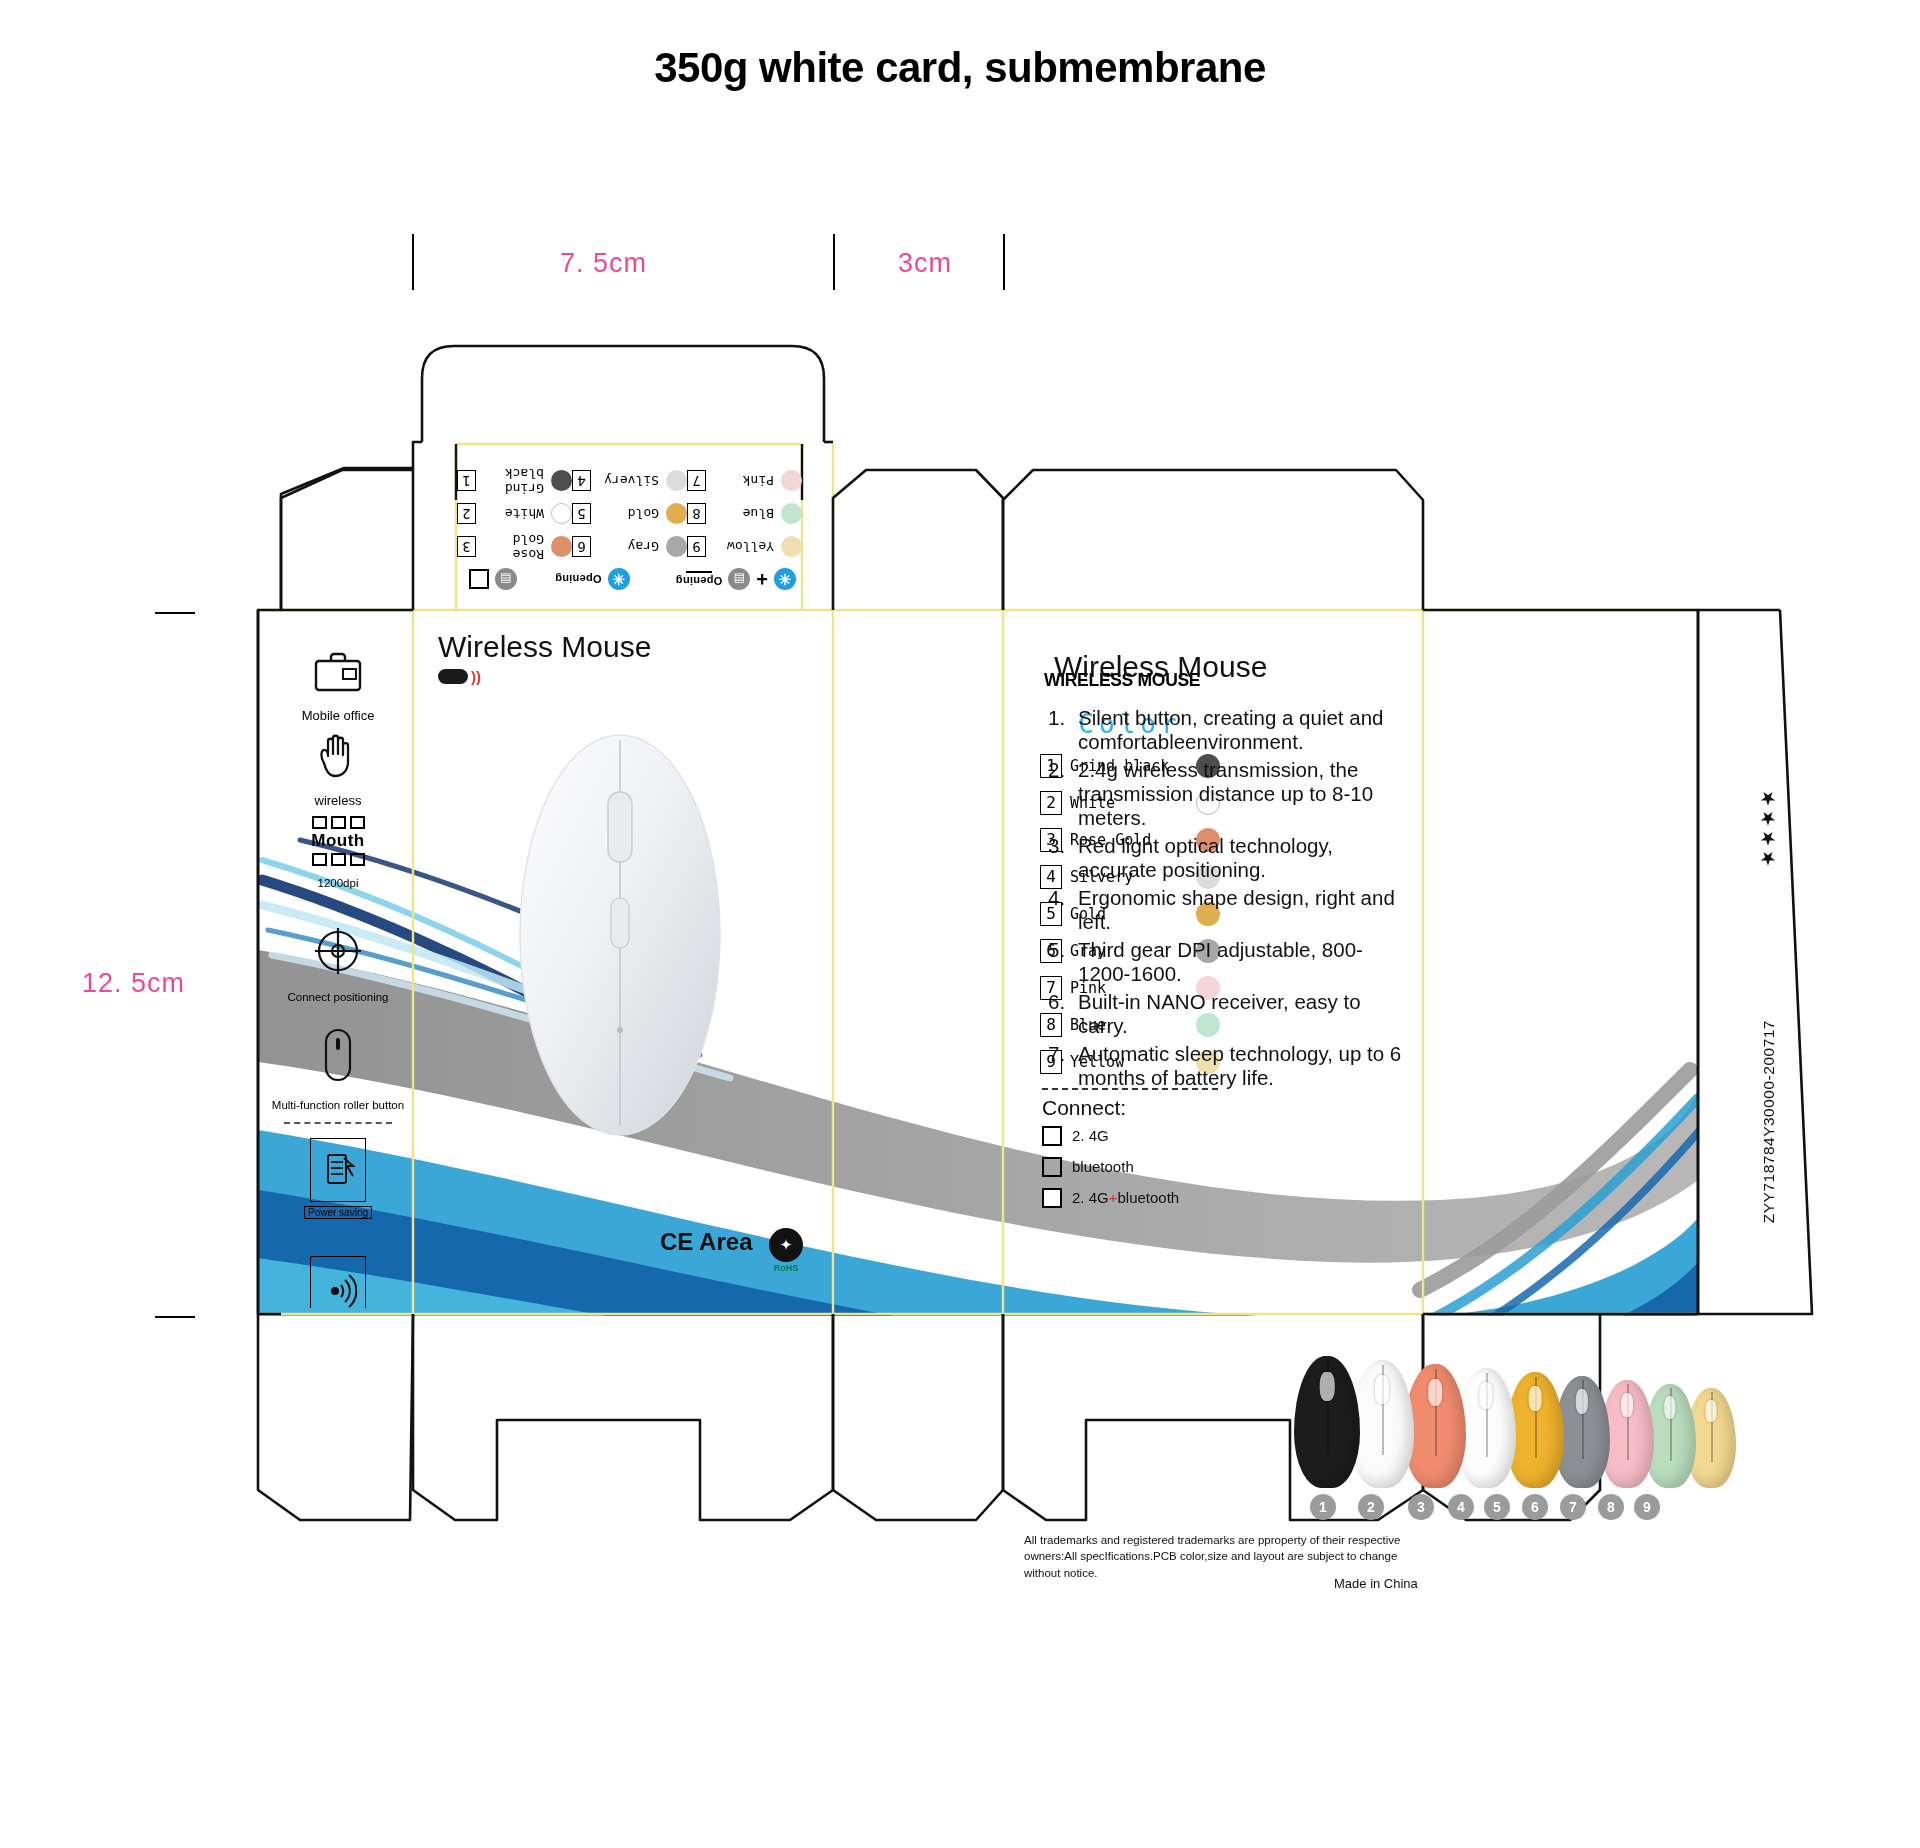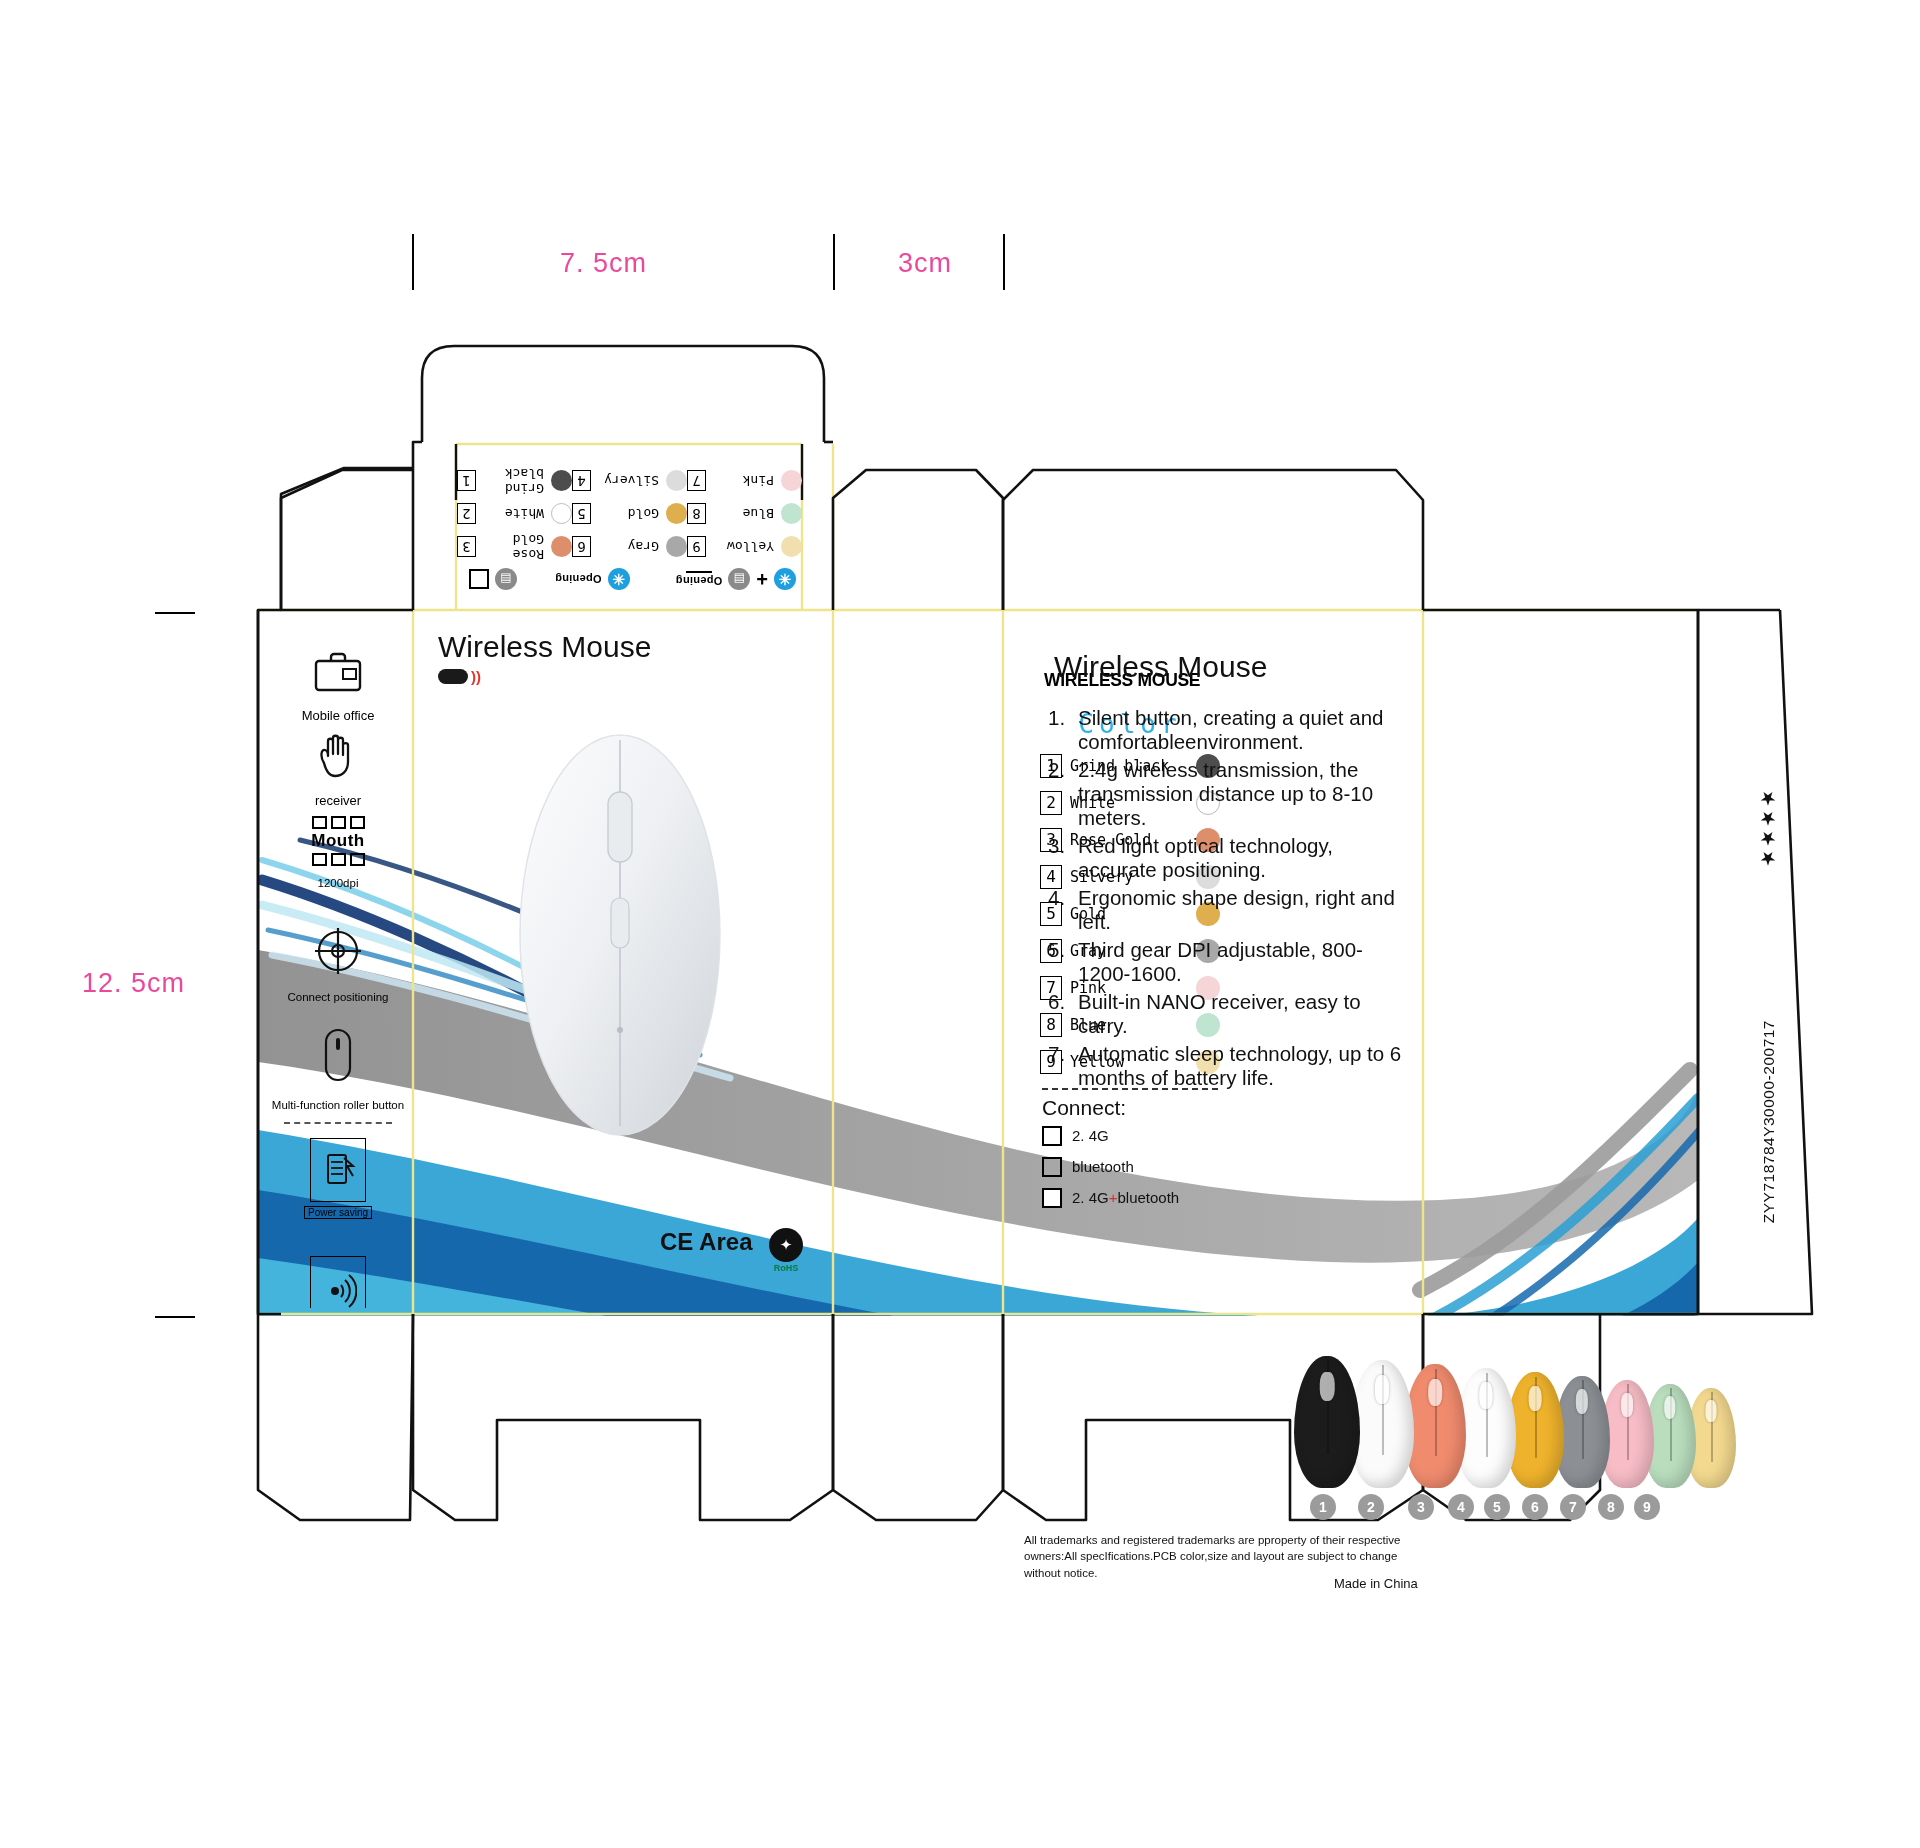--- a/index.html
+++ b/index.html
@@ -121,20 +121,21 @@
         background:rgba(0,0,0,.25);}
   .lnum { position:absolute; bottom:0; width:26px;height:26px;border-radius:50%;
         background:#9b9b9b; color:#fff; font-size:14px; font-weight:bold;
         display:flex;align-items:center;justify-content:center;}
 </style>
 </head>
 <body>
 
 <div class="stage">
 
+  <div id="doc-title">350g white card, submembrane</div>
 
   <div class="tick" style="left:412px; top:234px; height:56px;"></div>
   <div class="tick" style="left:833px; top:234px; height:56px;"></div>
   <div class="tick" style="left:1003px;top:234px; height:56px;"></div>
   <div class="dim-label" style="left:560px; top:248px;">7. 5cm</div>
   <div class="dim-label" style="left:898px; top:248px;">3cm</div>
   <div class="dash" style="left:155px; top:612px; width:40px;"></div>
   <div class="dash" style="left:155px; top:1316px; width:40px;"></div>
   <div class="dim-label" style="left:82px; top:968px;">12. 5cm</div>
 
@@ -317,21 +318,21 @@
       </svg>
       <div class="li-cap">Mobile office</div>
     </div>
 
     <div class="li-item" style="top:125px;">
       <svg width="52" height="46" viewBox="0 0 52 46">
         <path d="M12,30 C8,24 9,16 13,17 C16,17.8 16,23 16,23 L16,8 C16,5 21,5 21,8 L21,21
                  L21,5 C21,2 26,2 26,5 L26,21 L26,7 C26,4 31,4 31,7 L31,22 L31,12
                  C31,9.5 36,9.5 36,12 L36,29 C36,38 30,43 23,43 C18,43 14,38 12,30 Z" fill="none" stroke="#111" stroke-width="2.3" stroke-linejoin="round"></path>
       </svg>
-      <div class="li-cap">receiver</div>
+      <div class="li-cap">wireless</div>
     </div>
 
     <div class="li-item" style="top:208px;">
       <div class="dpi-box">
         <div class="dpi-sq"></div>
           <div class="dpi-sq"></div>
           <div class="dpi-sq"></div>
       </div>
       <div class="dpi-word">Mouth</div>
       <div class="dpi-box">

